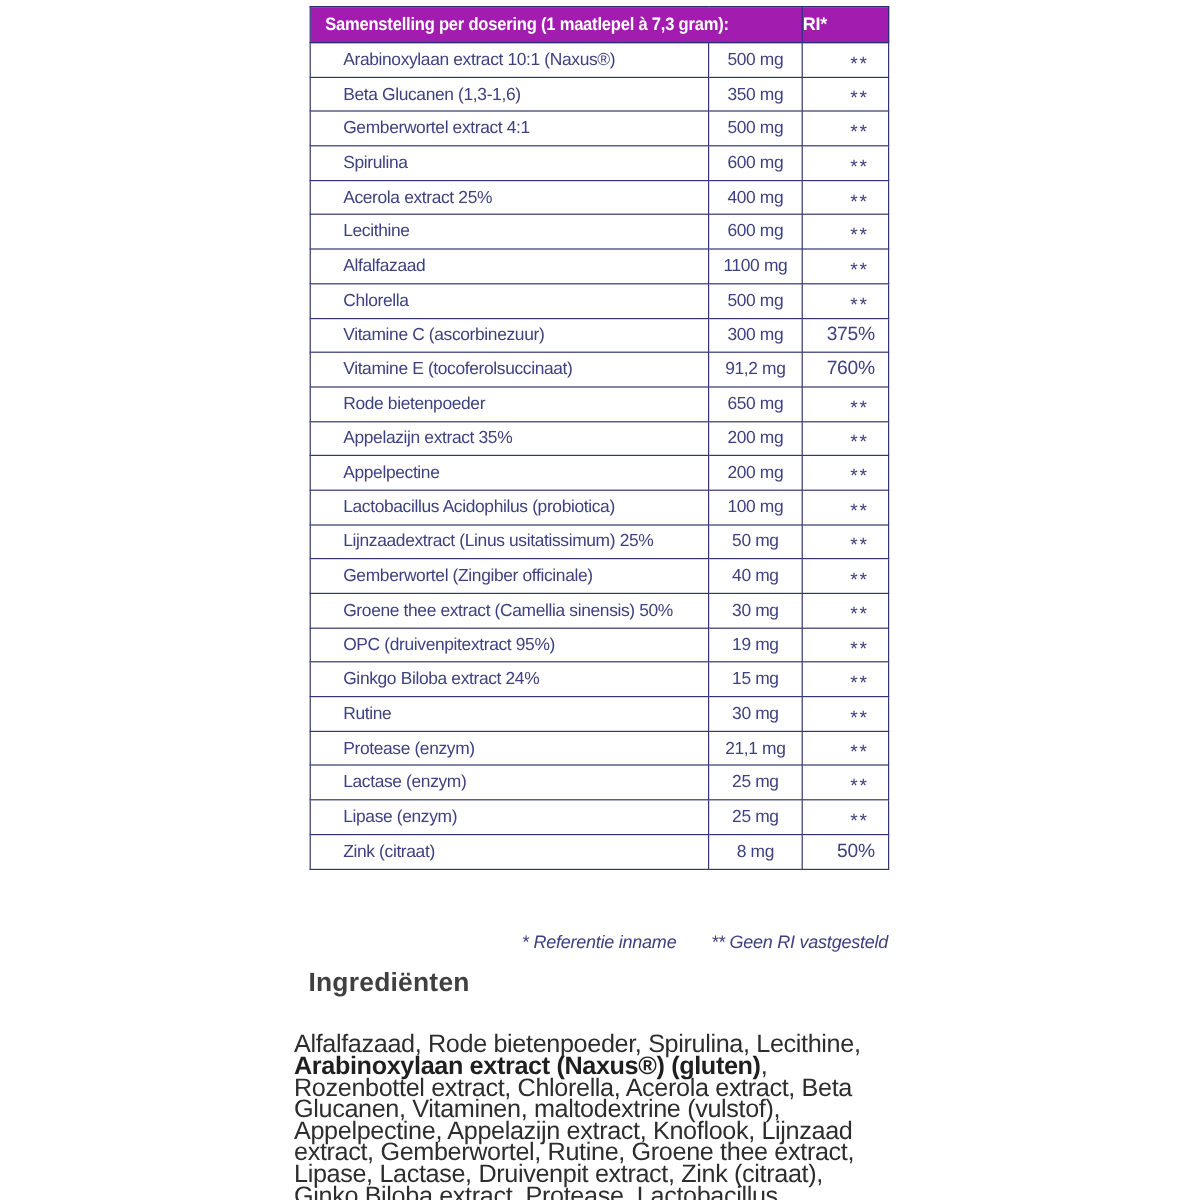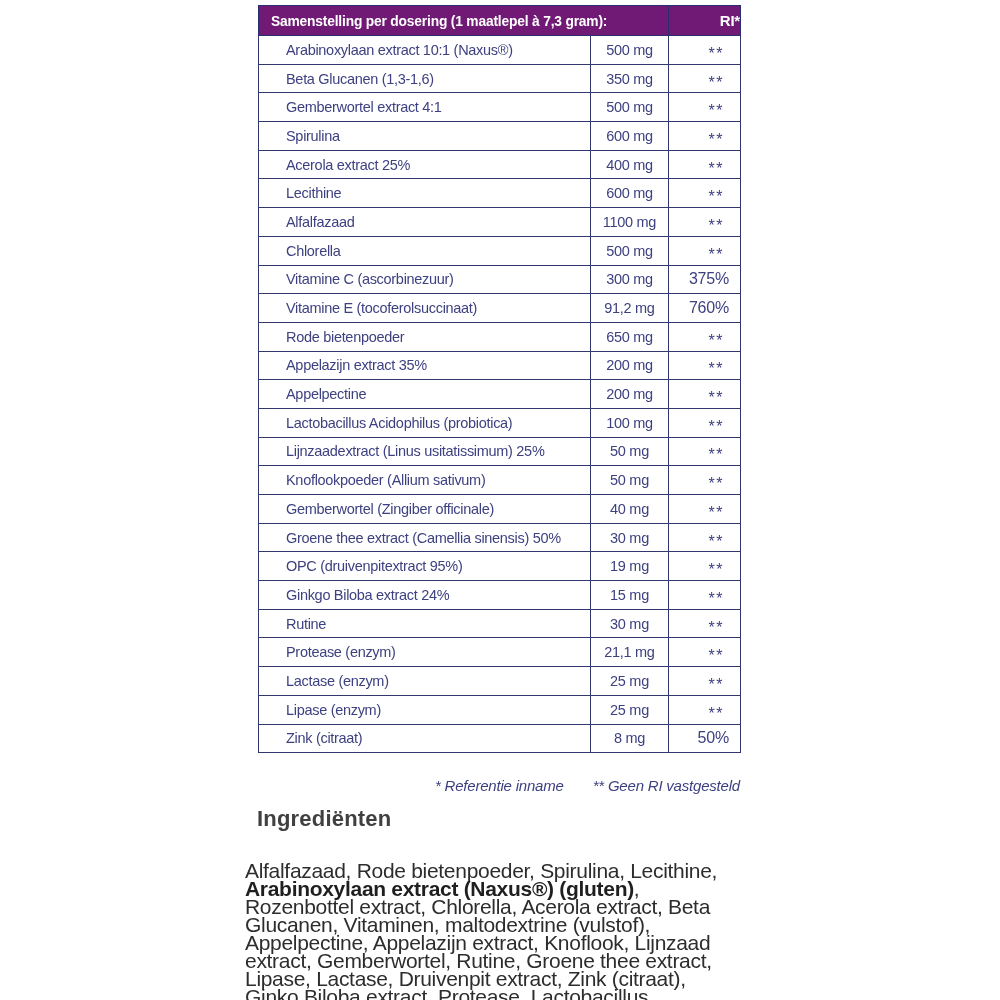--- a/index.html
+++ b/index.html
@@ -23,39 +23,39 @@
     top: 5px;
     width: 482px;
     border-collapse: collapse;
     table-layout: fixed;
   }
   .comp-table col.c-name   { width: 332px; }
   .comp-table col.c-amount { width: 78px; }
   .comp-table col.c-ri     { width: 72px; }
 
   .comp-table thead th {
-    background: #701a75;
+    background: #a21caf;
     color: #ffffff;
     height: 29px;
     font-size: 15px;
     font-weight: 700;
     border: 1.6px solid #2a2d70;
     padding: 0;
     vertical-align: middle;
   }
   .comp-table thead th.h-title { text-align: left; }
   .comp-table thead th.h-title .squeeze {
     display: inline-block;
     white-space: nowrap;
     padding-left: 13px;
     letter-spacing: -0.2px;
     transform: scaleX(0.92);
     transform-origin: left center;
   }
-  .comp-table thead th.h-ri { text-align: right; letter-spacing: -0.2px; }
+  .comp-table thead th.h-ri { text-align: left; letter-spacing: -0.2px; }
 
   .comp-table tbody tr { height: 28.7px; }
   .comp-table tbody td {
     border: 1.6px solid #34376f;
     color: #3e4180;
     font-size: 14.5px;
     letter-spacing: -0.3px;
     padding: 0;
     vertical-align: middle;
     overflow: hidden;
@@ -202,25 +202,20 @@
           <td class="td-name">Lactobacillus Acidophilus (probiotica)</td>
           <td class="td-amount">100 mg</td>
           <td class="td-ri"><span class="ast">**</span></td>
         </tr>
         <tr>
           <td class="td-name">Lijnzaadextract (Linus usitatissimum) 25%</td>
           <td class="td-amount">50 mg</td>
           <td class="td-ri"><span class="ast">**</span></td>
         </tr>
         <tr>
-          <td class="td-name">Knoflookpoeder (Allium sativum)</td>
-          <td class="td-amount">50 mg</td>
-          <td class="td-ri"><span class="ast">**</span></td>
-        </tr>
-        <tr>
           <td class="td-name">Gemberwortel (Zingiber officinale)</td>
           <td class="td-amount">40 mg</td>
           <td class="td-ri"><span class="ast">**</span></td>
         </tr>
         <tr>
           <td class="td-name">Groene thee extract (Camellia sinensis) 50%</td>
           <td class="td-amount">30 mg</td>
           <td class="td-ri"><span class="ast">**</span></td>
         </tr>
         <tr>

